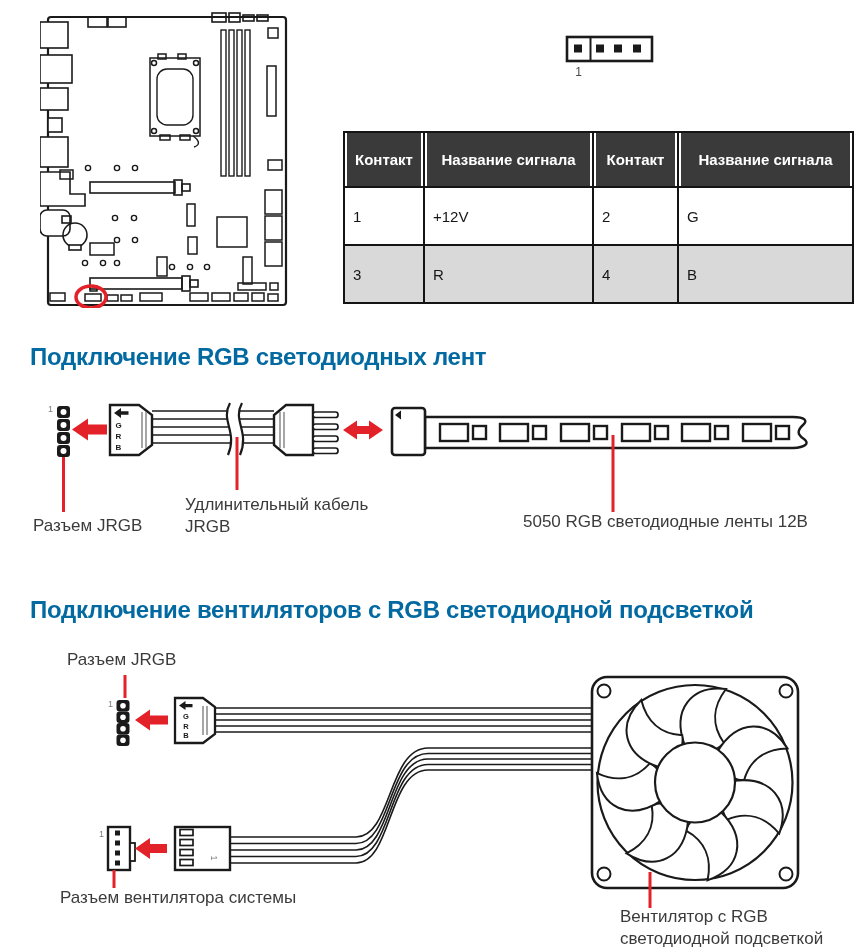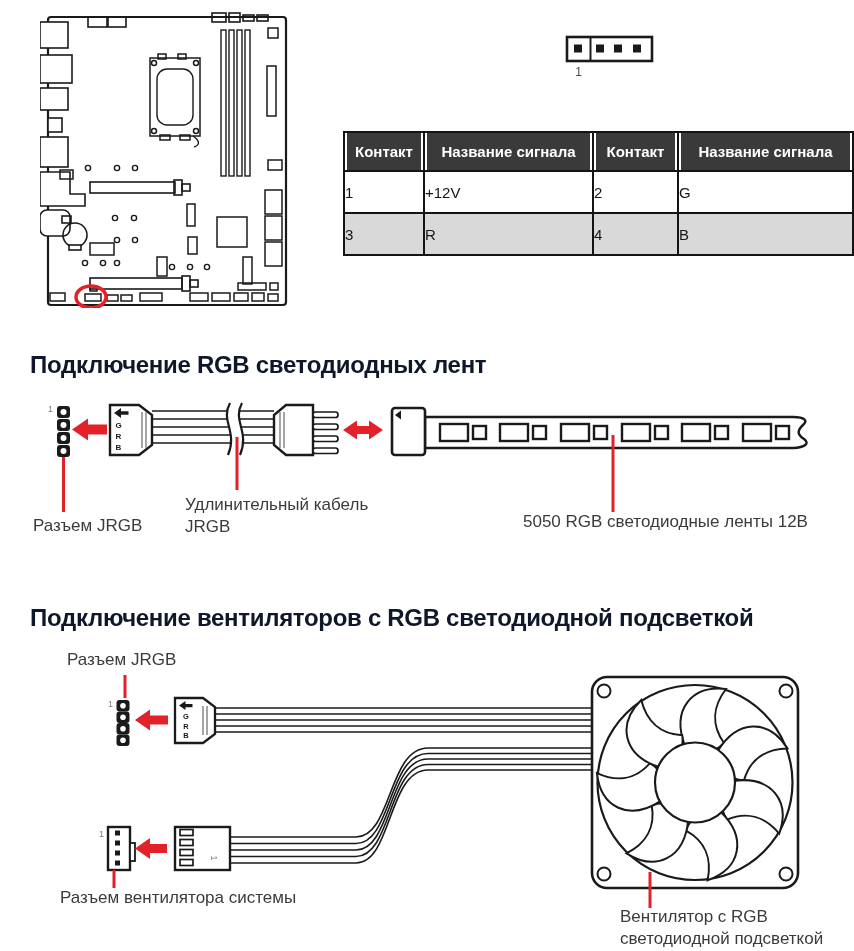--- a/index.html
+++ b/index.html
@@ -5,25 +5,25 @@
   :root{
     --accent:#e32129;
     --ink:#1a1a1a;
     --th-bg:#3a3a3a;
     --alt-bg:#d9d9d9;
   }
   html,body{margin:0;padding:0;background:#fff;}
   body{font-family:"Liberation Sans",sans-serif;color:var(--ink);}
   .page{position:relative;width:854px;height:951px;background:#fff;overflow:hidden;}
   .abs{position:absolute;}
-  .section-heading{font-size:24px;font-weight:bold;color:#0f172a;letter-spacing:-0.3px;white-space:nowrap;margin-top:8px;}
+  .section-heading{font-size:24px;font-weight:bold;color:#0369a1;letter-spacing:-0.3px;white-space:nowrap;}
   .diagram-label{font-size:17px;color:#3b3b3b;white-space:pre-line;line-height:1.27;}
   
   table.pin-table{border-collapse:collapse;table-layout:fixed;}
-  .pin-table th,.pin-table td{border:2.5px solid #141414;vertical-align:middle;padding:0;font-size:15px;}
+  .pin-table th,.pin-table td{border:2.5px solid #141414;vertical-align:middle;padding:8px;font-size:15px;}
   .pin-table th{background:var(--th-bg);color:#fff;height:37px;font-weight:bold;box-shadow:inset -2px 0 0 #fff,inset 2px 0 0 #fff;}
   .pin-table td{height:40px;color:#161616;background:#fff;}
   .pin-table tr.alt td{background:var(--alt-bg);}
   
   svg{display:block;}
   svg text{font-family:"Liberation Sans",sans-serif;}
   .ln{stroke:var(--ink);fill:none;}
   .lnf{stroke:var(--ink);fill:#fff;}
   .ink{fill:var(--ink);stroke:none;}
   .gray{stroke:#9c9c9c;fill:none;}

